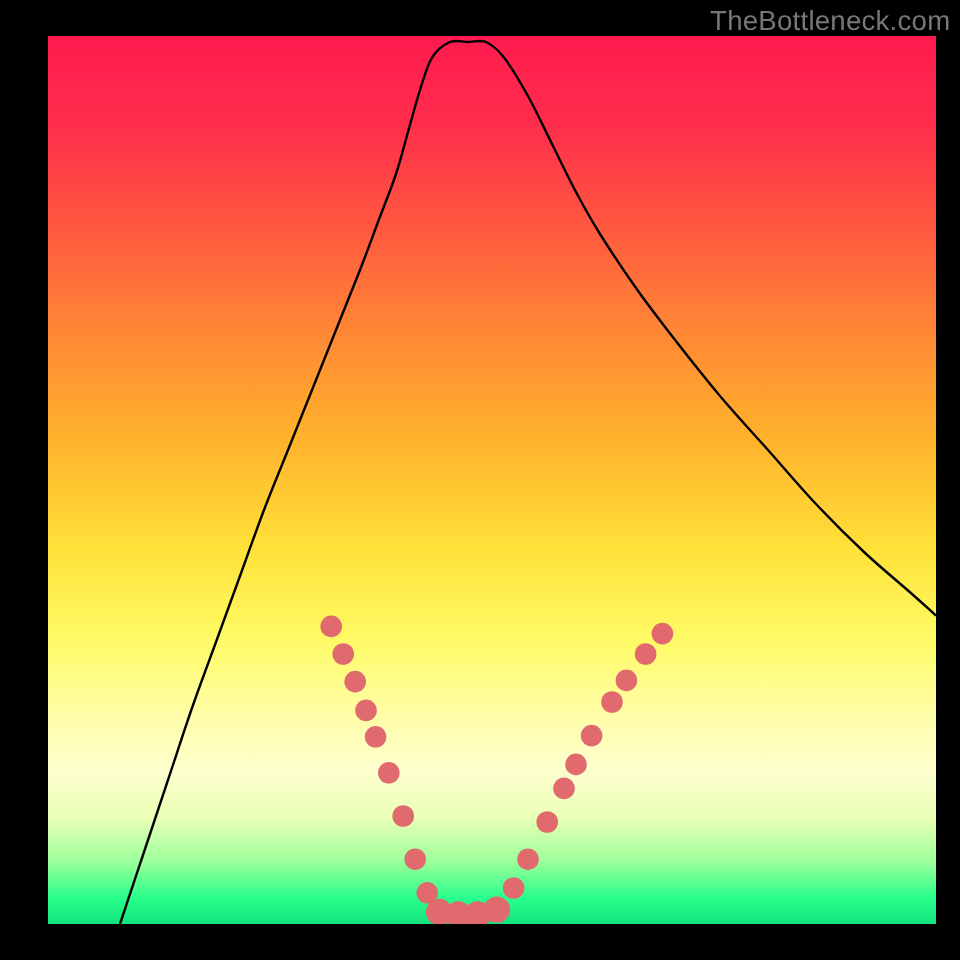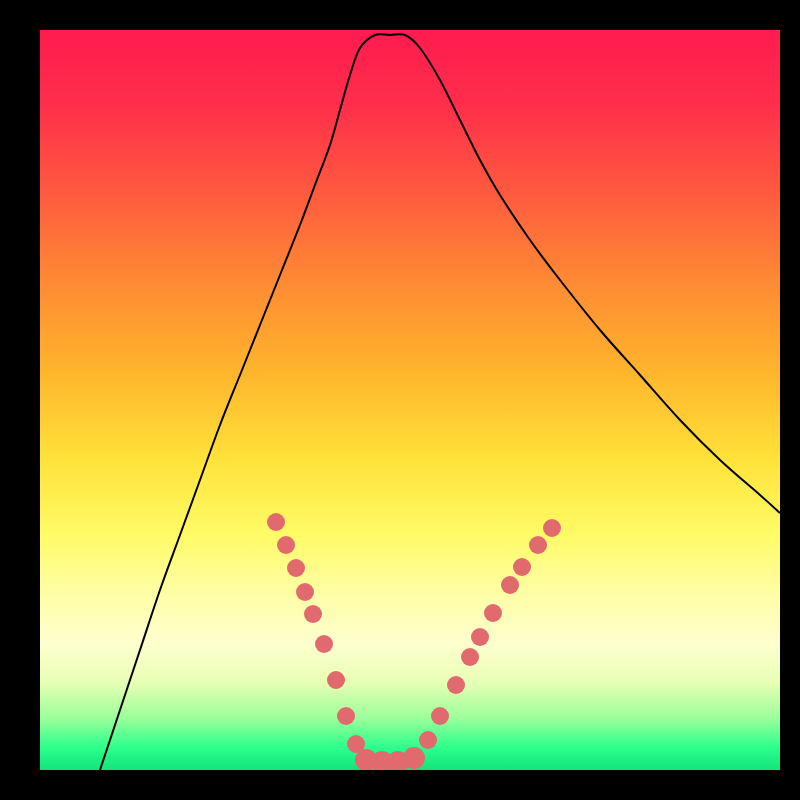--- a/index.html
+++ b/index.html
@@ -56,20 +56,21 @@
     left: 0;
     top: 0;
     width: 740px;
     height: 740px;
   }
 </style>
 </head>
 <body>
 
 <div class="frame">
+  <div class="watermark">TheBottleneck.com</div>
 
   <div class="plot">
     <svg class="curve" viewBox="0 0 740 740">
       <g id="curve-path">
           <path d="M 60 740 C 63.333333333333336 730, 73.33333333333333 700, 80 680 C 86.66666666666667 660, 93.33333333333333 640, 100 620 C 106.66666666666667 600, 113.33333333333333 579.1666666666666, 120 560 C 126.66666666666667 540.8333333333334, 133.33333333333334 523.3333333333334, 140 505 C 146.66666666666666 486.6666666666667, 153.33333333333334 468.3333333333333, 160 450 C 166.66666666666666 431.6666666666667, 173.33333333333334 412.5, 180 395 C 186.66666666666666 377.5, 193.33333333333334 361.6666666666667, 200 345 C 206.66666666666666 328.3333333333333, 213.33333333333334 311.6666666666667, 220 295 C 226.66666666666666 278.3333333333333, 233.33333333333334 261.6666666666667, 240 245 C 246.66666666666666 228.33333333333334, 254.16666666666666 210, 260 195 C 265.8333333333333 180, 270 168.33333333333334, 275 155 C 280 141.66666666666666, 285.8333333333333 127.5, 290 115 C 294.1666666666667 102.5, 296.6666666666667 91.66666666666667, 300 80 C 303.3333333333333 68.33333333333333, 306.6666666666667 55.333333333333336, 310 45 C 313.3333333333333 34.666666666666664, 315.8333333333333 24.666666666666668, 320 18 C 324.1666666666667 11.333333333333332, 330 7.166666666666666, 335 5 C 340 2.8333333333333335, 345 5, 350 5 C 355 5, 360 2.8333333333333335, 365 5 C 370 7.166666666666666, 374.1666666666667 10.5, 380 18 C 385.8333333333333 25.5, 393.3333333333333 38, 400 50 C 406.6666666666667 62, 413.3333333333333 76.66666666666667, 420 90 C 426.6666666666667 103.33333333333333, 433.3333333333333 117.5, 440 130 C 446.6666666666667 142.5, 451.6666666666667 151.66666666666666, 460 165 C 468.3333333333333 178.33333333333334, 480 195.83333333333334, 490 210 C 500 224.16666666666666, 508.3333333333333 235, 520 250 C 531.6666666666666 265, 546.6666666666666 284.1666666666667, 560 300 C 573.3333333333334 315.8333333333333, 586.6666666666666 330, 600 345 C 613.3333333333334 360, 626.6666666666666 375.8333333333333, 640 390 C 653.3333333333334 404.1666666666667, 666.6666666666666 417.5, 680 430 C 693.3333333333334 442.5, 710 456.1666666666667, 720 465 C 730 473.8333333333333, 736.6666666666666 480, 740 483" fill="none" stroke="#000000" stroke-width="2"></path>
         </g>
       <g id="markers">
           <circle cx="236" cy="492" r="9" fill="#e16a6f"></circle>
           <circle cx="246" cy="515" r="9" fill="#e16a6f"></circle>
           <circle cx="256" cy="538" r="9" fill="#e16a6f"></circle>

